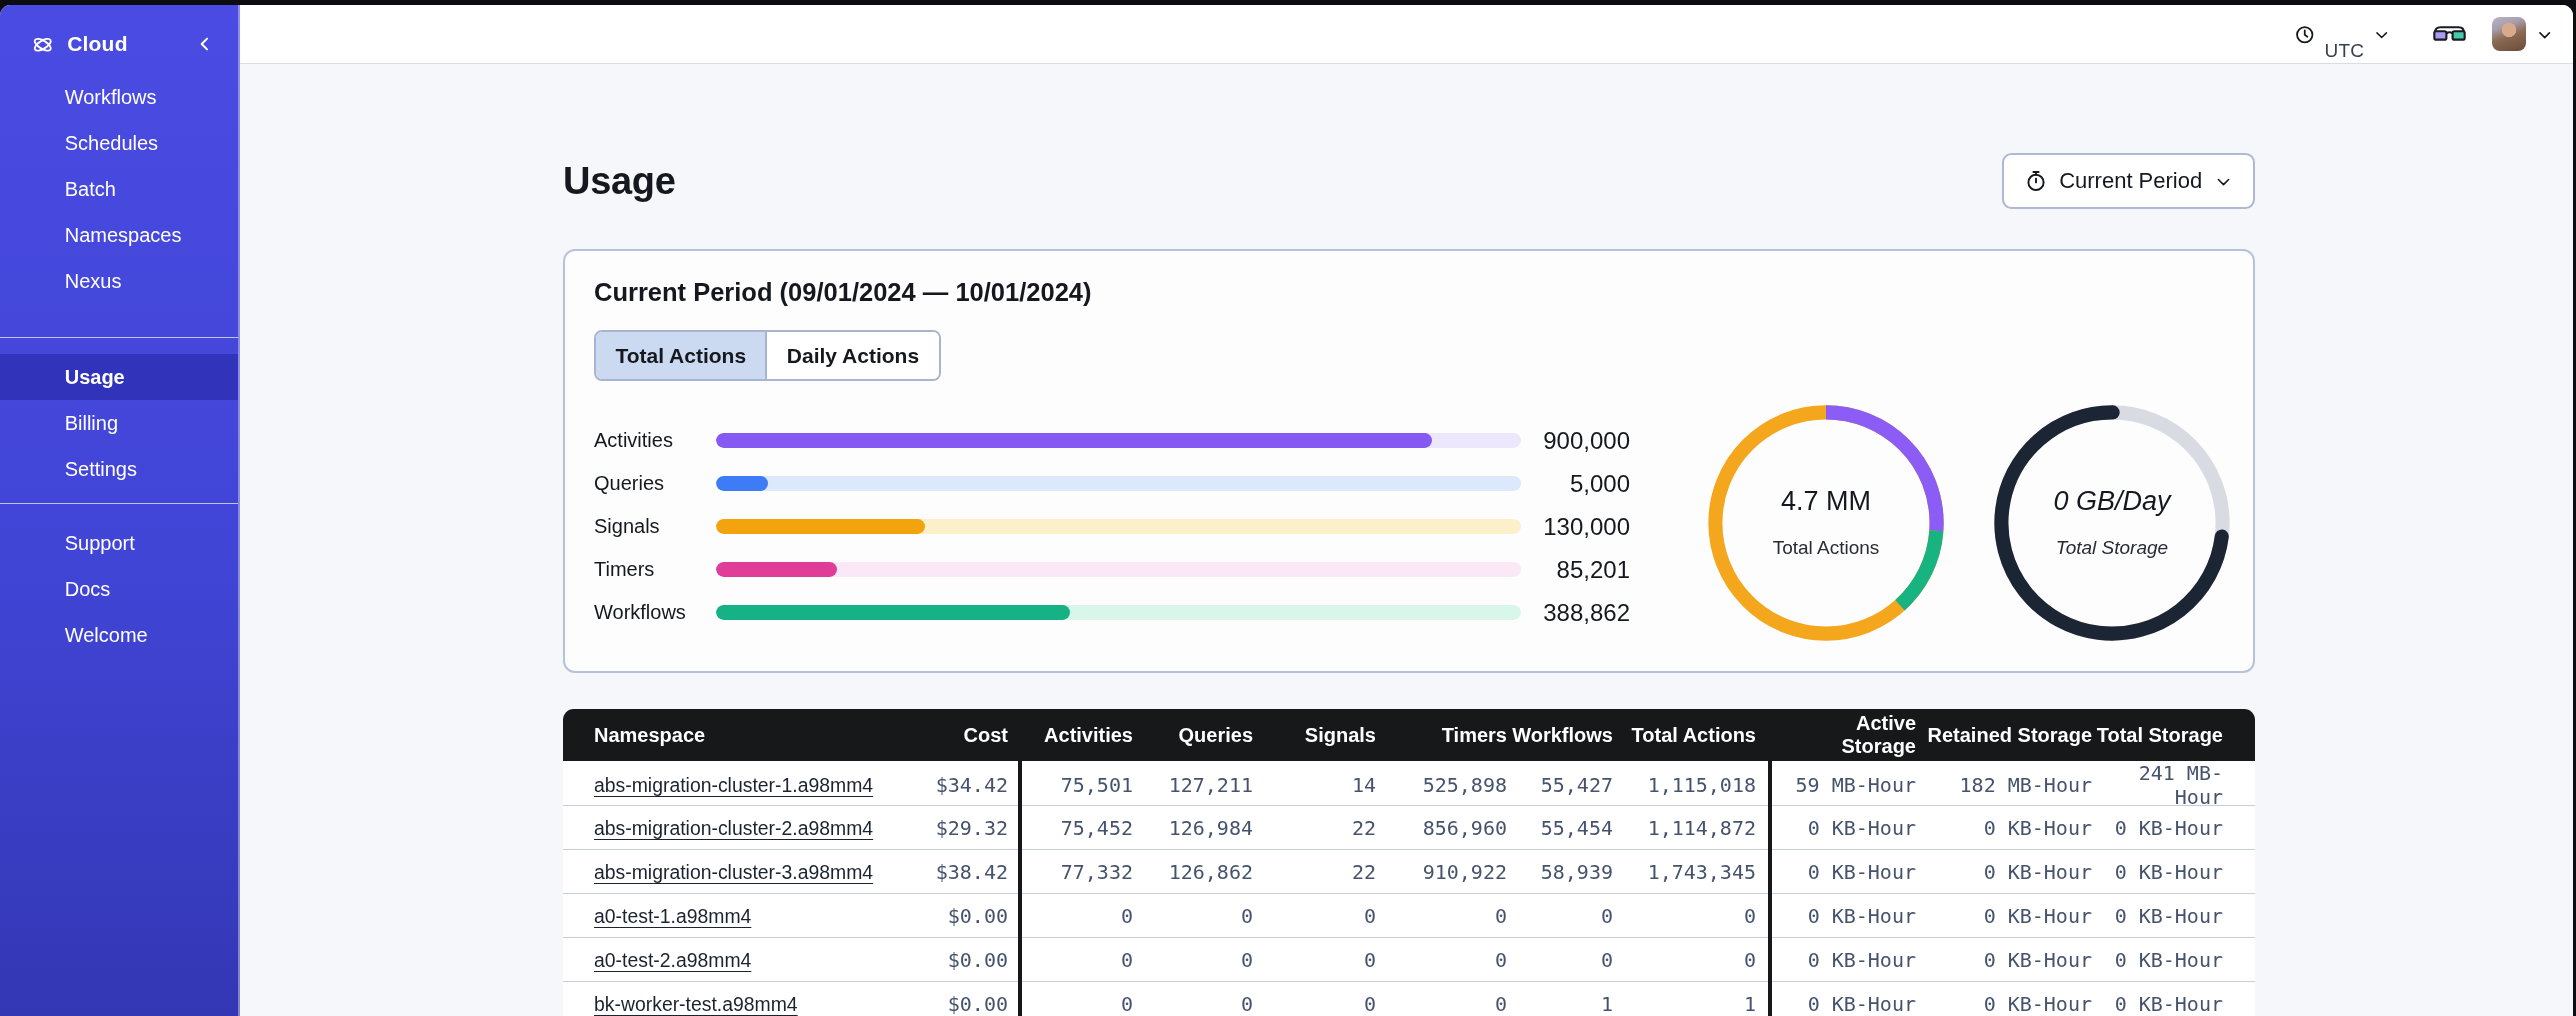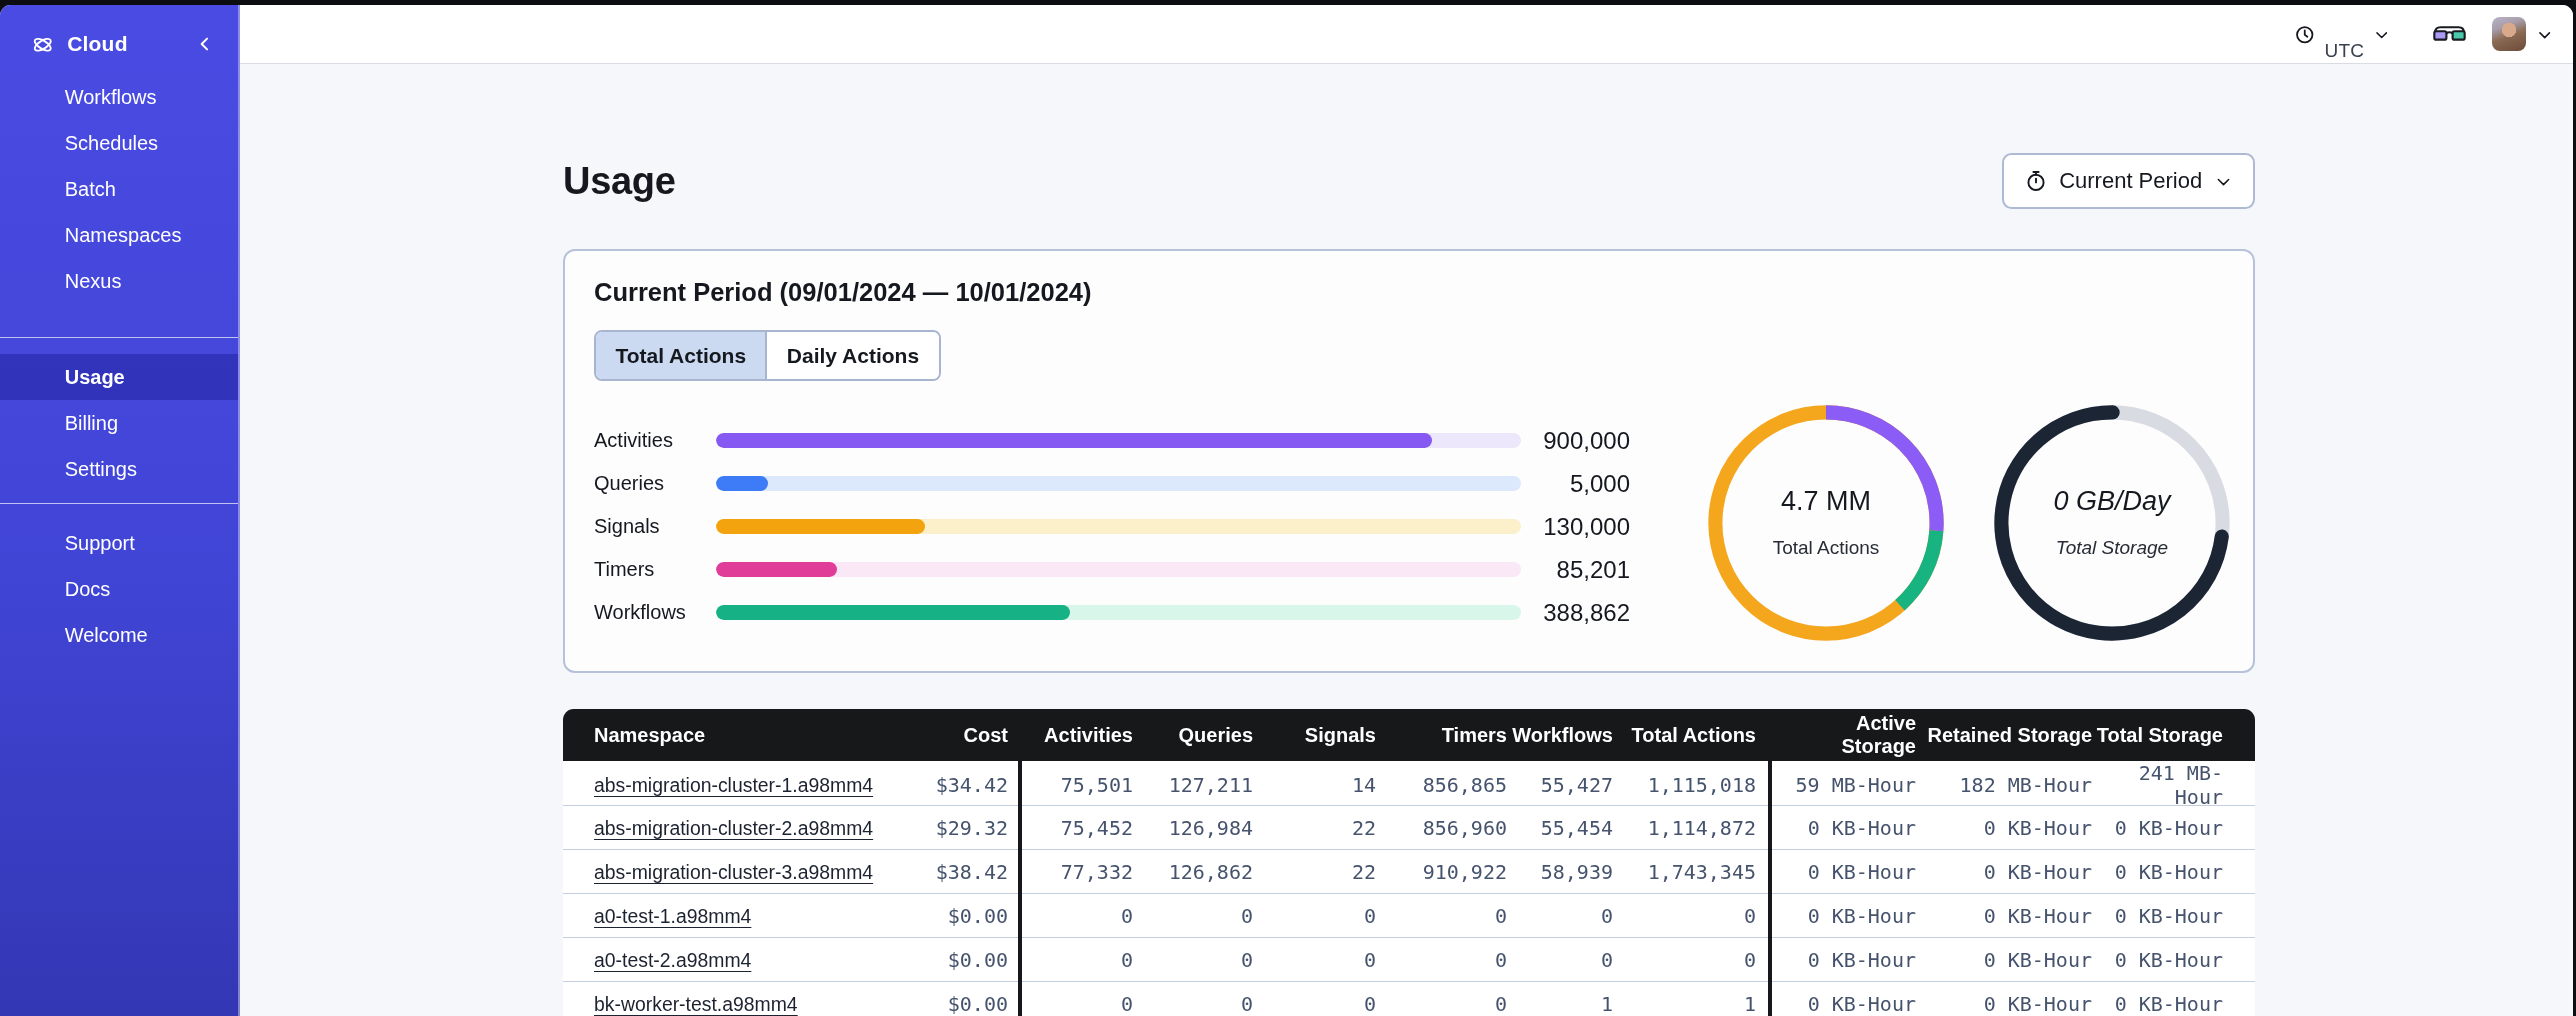--- a/index.html
+++ b/index.html
@@ -312,21 +312,21 @@
         <div class="t-body">
 
           <div class="vdiv v1"></div>
           <div class="vdiv v2"></div>
         <div class="t-grid t-row">
               <span class="cell ns-cell gc1"><a class="ns-link">abs-migration-cluster-1.a98mm4</a></span>
               <span class="cell gc2">$34.42</span>
               <span class="cell gc4">75,501</span>
               <span class="cell gc5">127,211</span>
               <span class="cell gc6">14</span>
-              <span class="cell gc7">856,865</span>
+              <span class="cell gc7">525,898</span>
               <span class="cell gc8">55,427</span>
               <span class="cell gc9">1,115,018</span>
               <span class="cell gc11">59 MB-Hour</span>
               <span class="cell gc12">182 MB-Hour</span>
               <span class="cell gc13">241 MB-Hour</span>
             </div>
             <div class="t-grid t-row">
               <span class="cell ns-cell gc1"><a class="ns-link">abs-migration-cluster-2.a98mm4</a></span>
               <span class="cell gc2">$29.32</span>
               <span class="cell gc4">75,452</span>

